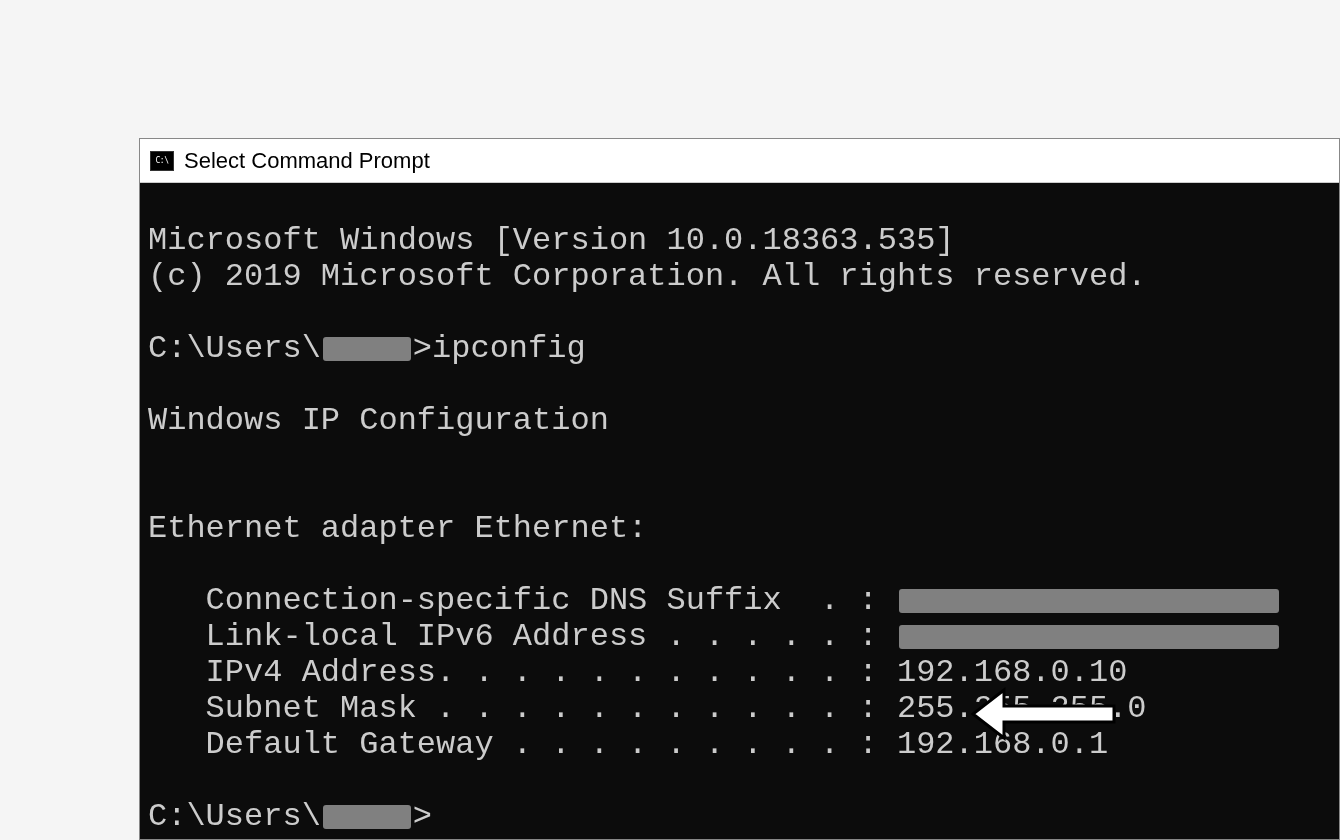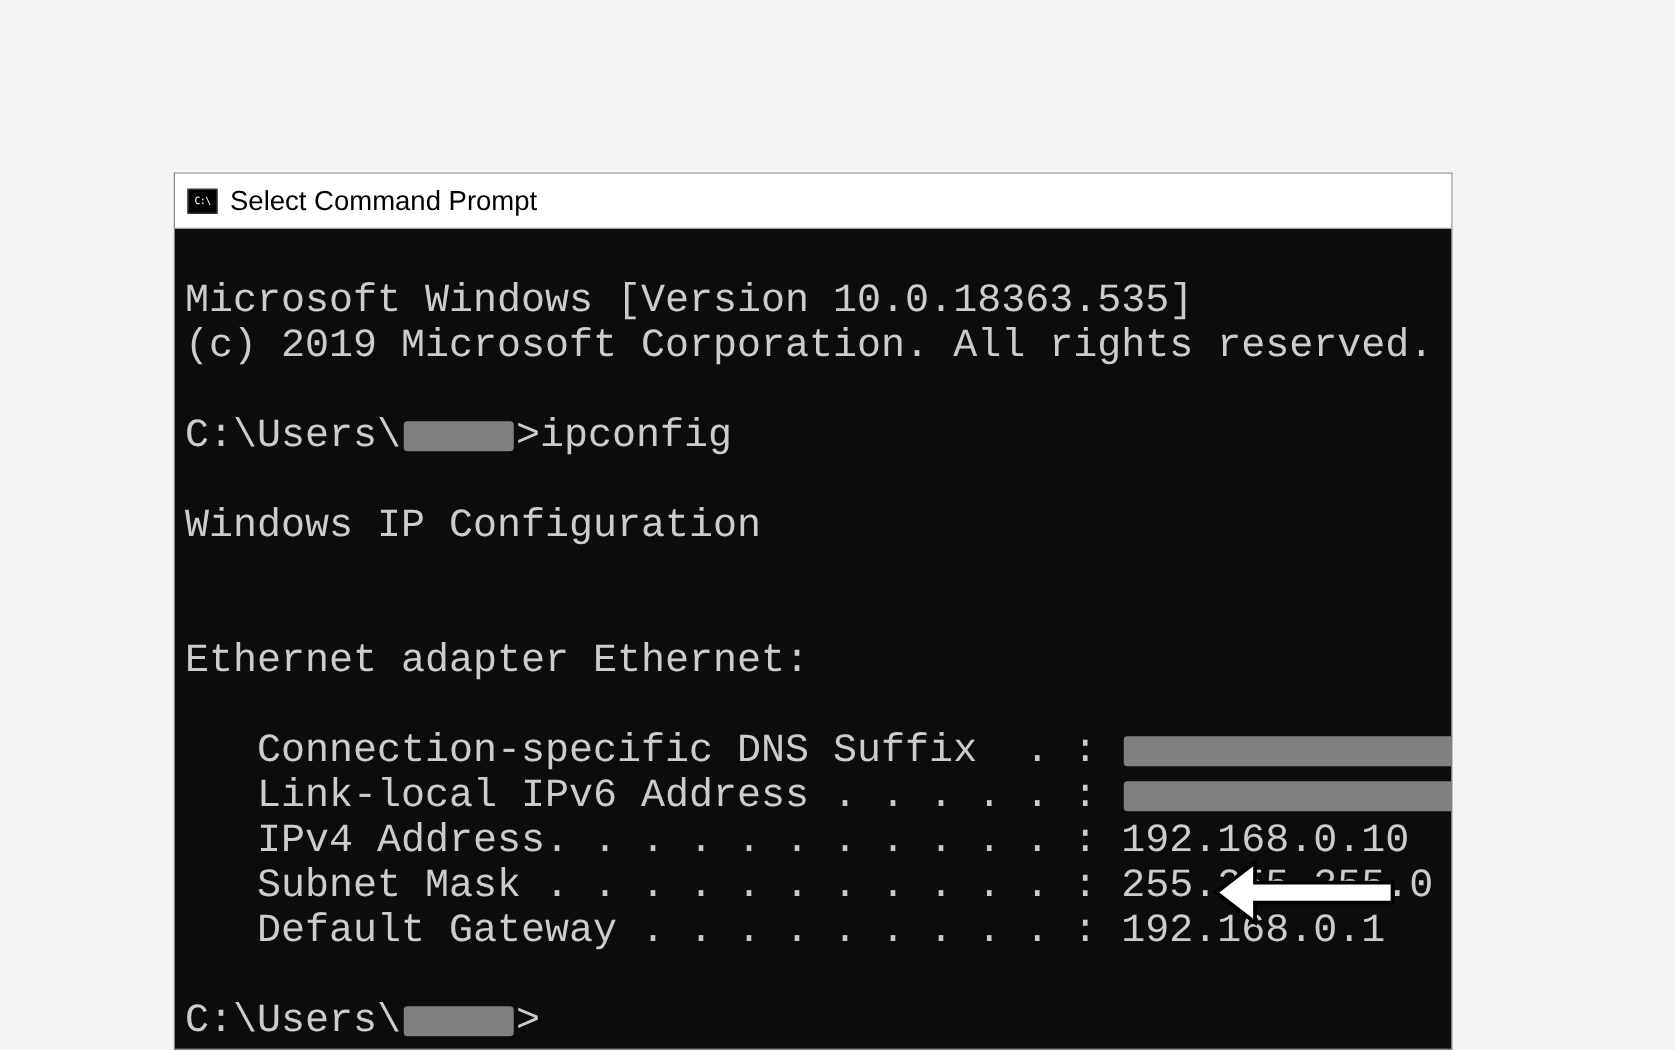--- a/index.html
+++ b/index.html
@@ -14,21 +14,21 @@
       height: 840px;
       font-family: "Segoe UI", Tahoma, sans-serif;
       position: relative;
       overflow: hidden;
     }
     
     .window {
       position: absolute;
       top: 138px;
       left: 139px;
-      width: 1023px;
+      width: 1201px;
       height: 702px;
       background: #fff;
       border: 1px solid #888;
     }
     
     .titlebar {
       height: 44px;
       background: #fff;
       display: flex;
       align-items: center;

